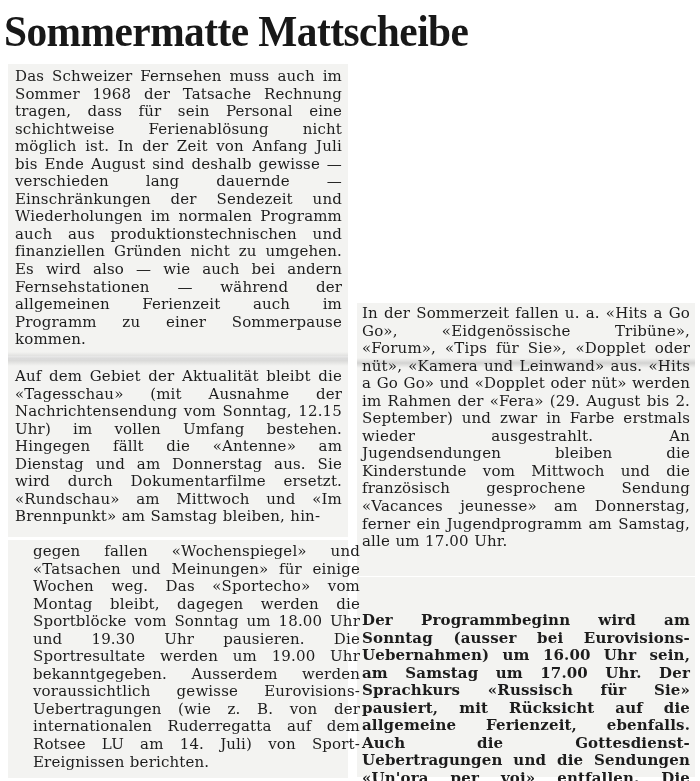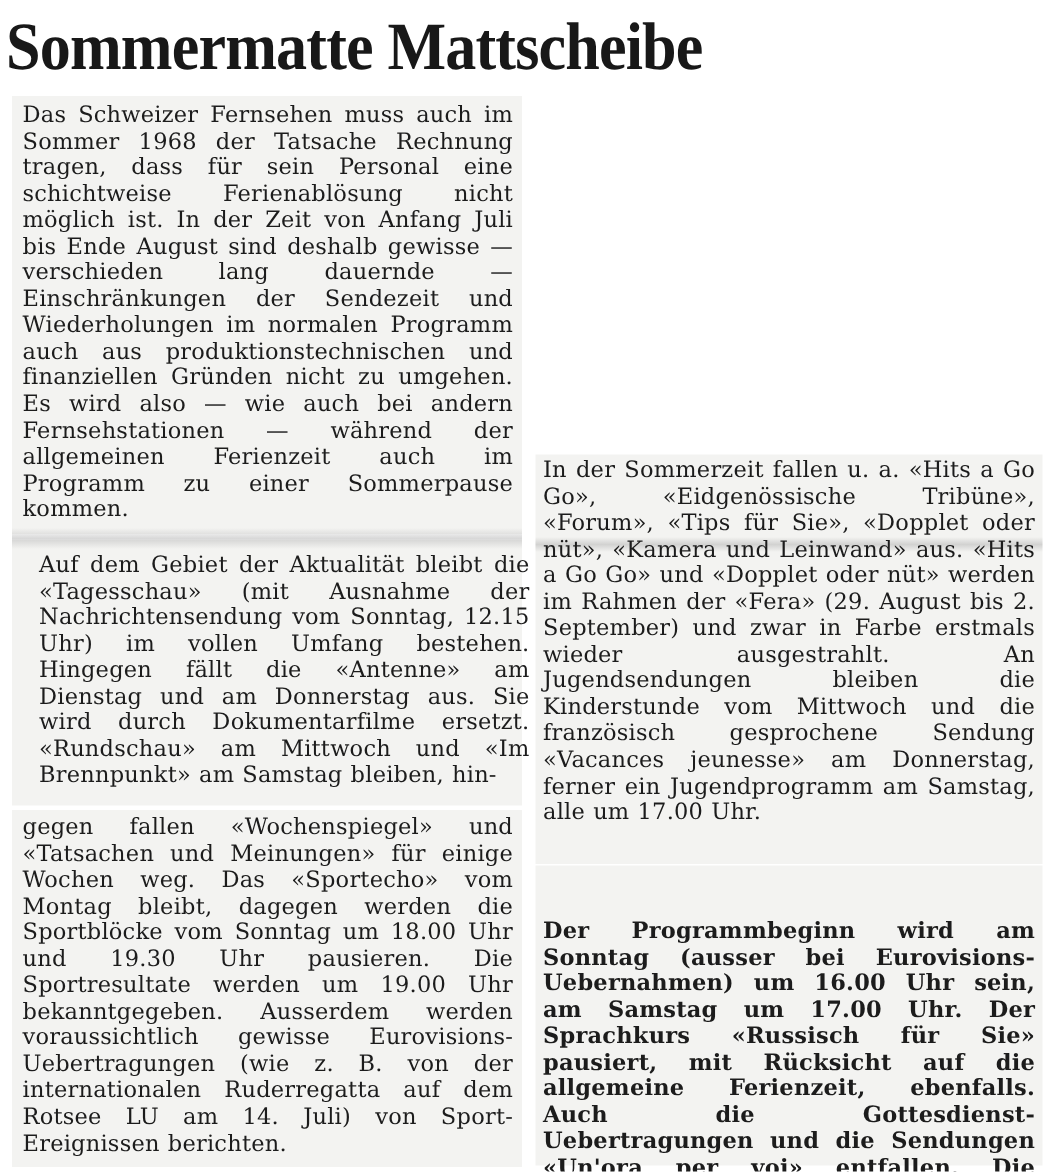--- a/index.html
+++ b/index.html
@@ -36,22 +36,22 @@
     letter-spacing: 0.15px;
     word-spacing: 0.5px;
   }
   .col p { margin: 0; }
   .b1 { left: 8px;   top: 64px;  width: 340px; height: 292px; }
   .b2 { left: 8px;   top: 360px; width: 340px; height: 177px; }
   .b3 { left: 8px;   top: 540px; width: 340px; height: 238px; }
   .b4 { left: 357px; top: 303px; width: 338px; height: 273px; }
   .b5 { left: 357px; top: 577px; width: 338px; height: 200px; }
   .c1 { left: 15px;  top: 68px;  width: 327px; }
-  .c2 { left: 15px;  top: 368px; width: 327px; margin-left: 11px; }
-  .c3 { left: 15px;  top: 543px; width: 327px; }
+  .c2 { left: 15px;  top: 368px; width: 327px; }
+  .c3 { left: 33px;  top: 543px; width: 327px; }
   .c4 { left: 362px; top: 305px; width: 328px; }
   .c5 { left: 362px; top: 612px; width: 328px; font-weight: bold; }
   .smudge {
     position: absolute; left: 8px; top: 352px; width: 340px; height: 14px;
     background: linear-gradient(to bottom, rgba(200,200,200,0), rgba(185,185,185,0.55), rgba(200,200,200,0));
   }
   .smudge2 {
     position: absolute; left: 357px; top: 358px; width: 338px; height: 10px;
     background: linear-gradient(to bottom, rgba(200,200,200,0), rgba(170,170,170,0.45), rgba(200,200,200,0));
   }

